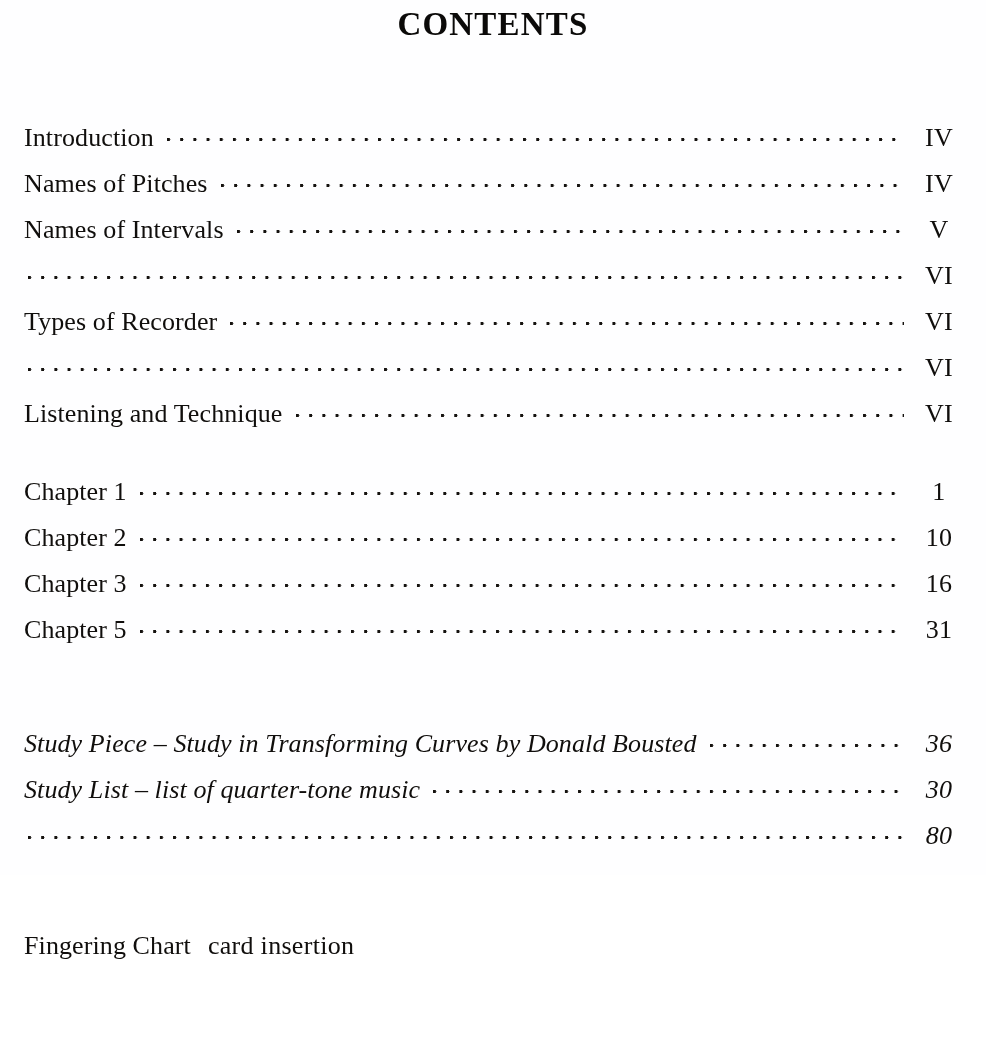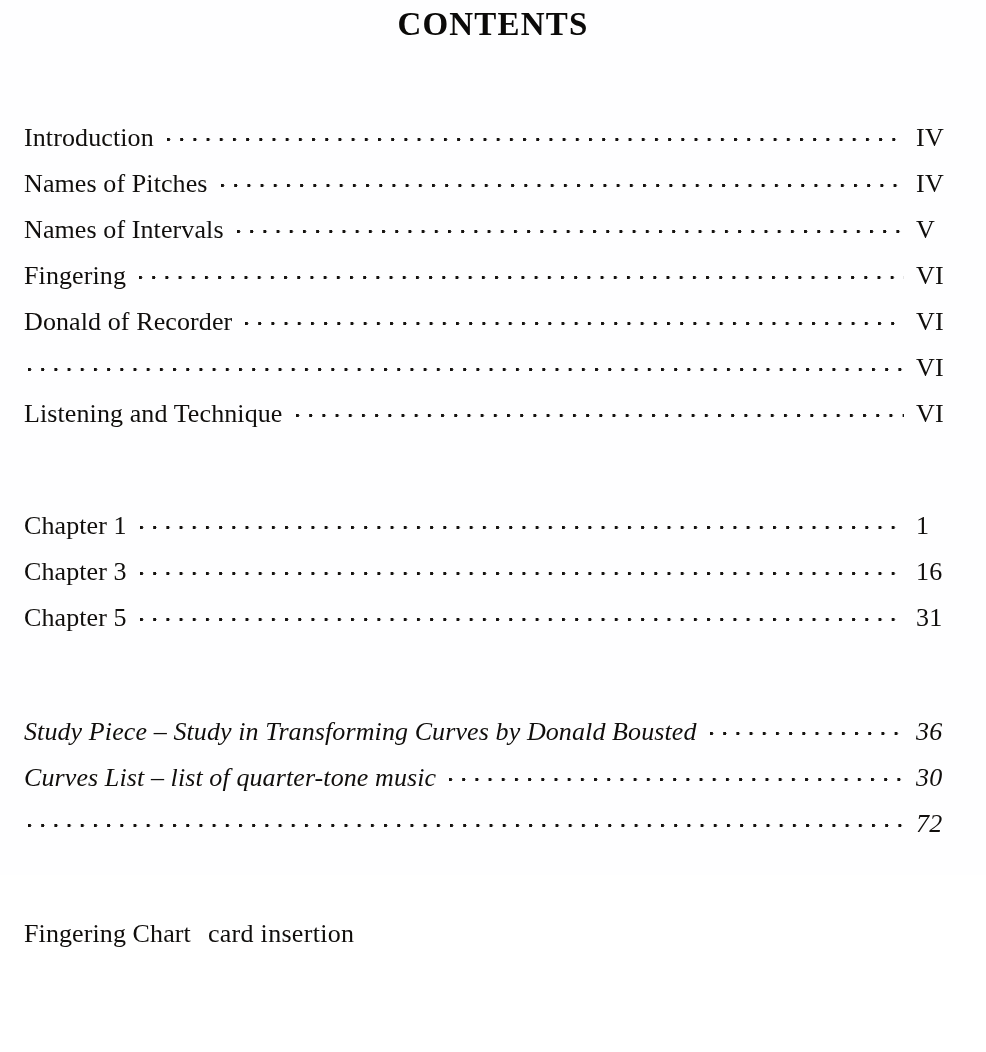--- a/index.html
+++ b/index.html
@@ -37,21 +37,21 @@
     color: #0b0a09;
   }
 
   
   .entry-group {
     margin: 0;
     padding: 0;
     list-style: none;
   }
   #group-front { margin-top: 74px; }
-  #group-chapters { margin-top: 66px; }
+  #group-chapters { margin-top: 32px; }
   #group-back { margin-top: 68px; font-style: italic; }
   #group-insert { margin-top: 64px; }
 
   
   .toc-entry {
     display: flex;
     align-items: baseline;
     font-size: 26px;
     line-height: 46px;
     height: 46px;
@@ -78,21 +78,21 @@
     right: 0;
     bottom: 0.20em;
     height: 3.2px;
     background-image: radial-gradient(circle at 1.6px 50%, #15120f 1.55px, rgba(0,0,0,0) 1.8px);
     background-size: 13.2px 3.2px;
     background-repeat: repeat-x;
   }
 
   .entry-page {
     flex: 0 0 auto;
-    text-align: left;
+    text-align: center;
     min-width: 46px;
     padding-left: 8px;
     letter-spacing: 0.3px;
   }
   .entry-page.wide {
     min-width: auto;
   }
 </style>
 </head>
 <body>
@@ -111,70 +111,74 @@
         <span class="entry-label">Names of Pitches</span>
         <span class="entry-leader"></span>
         <span class="entry-page">IV</span>
       </li>
       <li class="toc-entry">
         <span class="entry-label">Names of Intervals</span>
         <span class="entry-leader"></span>
         <span class="entry-page">V</span>
       </li>
       <li class="toc-entry">
-        <span class="entry-label">Fingering</span>
         <span class="entry-leader"></span>
         <span class="entry-page">VI</span>
       </li>
       <li class="toc-entry">
-        <span class="entry-label">Donald of Recorder</span>
+        <span class="entry-label">Types of Recorder</span>
         <span class="entry-leader"></span>
         <span class="entry-page">VI</span>
       </li>
       <li class="toc-entry">
         <span class="entry-leader"></span>
         <span class="entry-page">VI</span>
       </li>
       <li class="toc-entry">
         <span class="entry-label">Listening and Technique</span>
         <span class="entry-leader"></span>
         <span class="entry-page">VI</span>
       </li>
     </ul>
   <ul class="entry-group" id="group-chapters">
       <li class="toc-entry">
         <span class="entry-label">Chapter 1</span>
         <span class="entry-leader"></span>
         <span class="entry-page">1</span>
       </li>
       <li class="toc-entry">
+        <span class="entry-label">Chapter 2</span>
+        <span class="entry-leader"></span>
+        <span class="entry-page">10</span>
+      </li>
+      <li class="toc-entry">
         <span class="entry-label">Chapter 3</span>
         <span class="entry-leader"></span>
         <span class="entry-page">16</span>
       </li>
       <li class="toc-entry">
         <span class="entry-label">Chapter 5</span>
         <span class="entry-leader"></span>
         <span class="entry-page">31</span>
       </li>
     </ul>
   <ul class="entry-group" id="group-back">
       <li class="toc-entry">
         <span class="entry-label">Study Piece – Study in Transforming Curves by Donald Bousted</span>
         <span class="entry-leader"></span>
         <span class="entry-page">36</span>
       </li>
       <li class="toc-entry">
-        <span class="entry-label">Curves List – list of quarter-tone music</span>
+        <span class="entry-label">Study List – list of quarter-tone music</span>
         <span class="entry-leader"></span>
         <span class="entry-page">30</span>
       </li>
       <li class="toc-entry">
         <span class="entry-leader"></span>
-        <span class="entry-page">72</span>
+        <span class="entry-page">80</span>
       </li>
     </ul>
   <ul class="entry-group" id="group-insert">
       <li class="toc-entry">
         <span class="entry-label">Fingering Chart</span>
         <span class="entry-page wide">card insertion</span>
       </li>
     </ul>
 
 </div>

